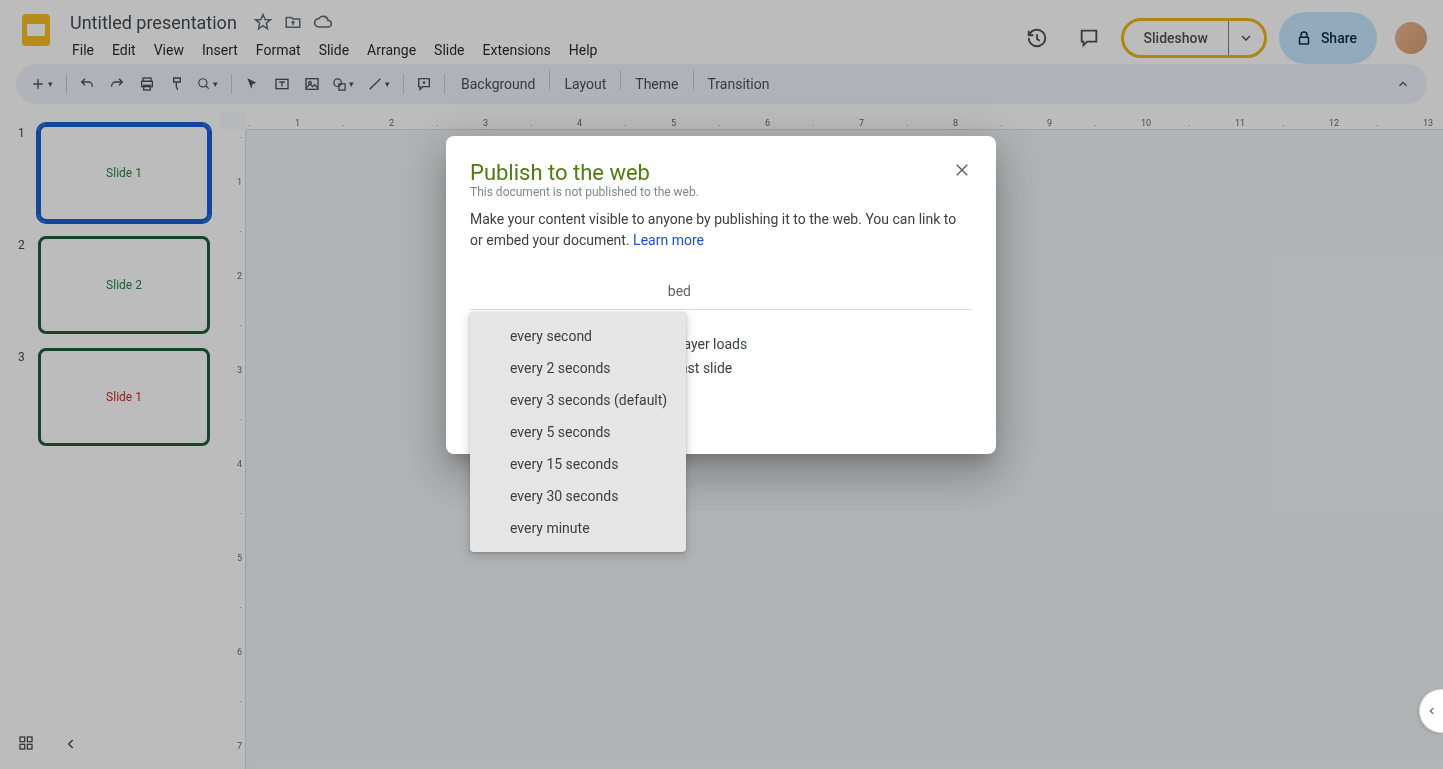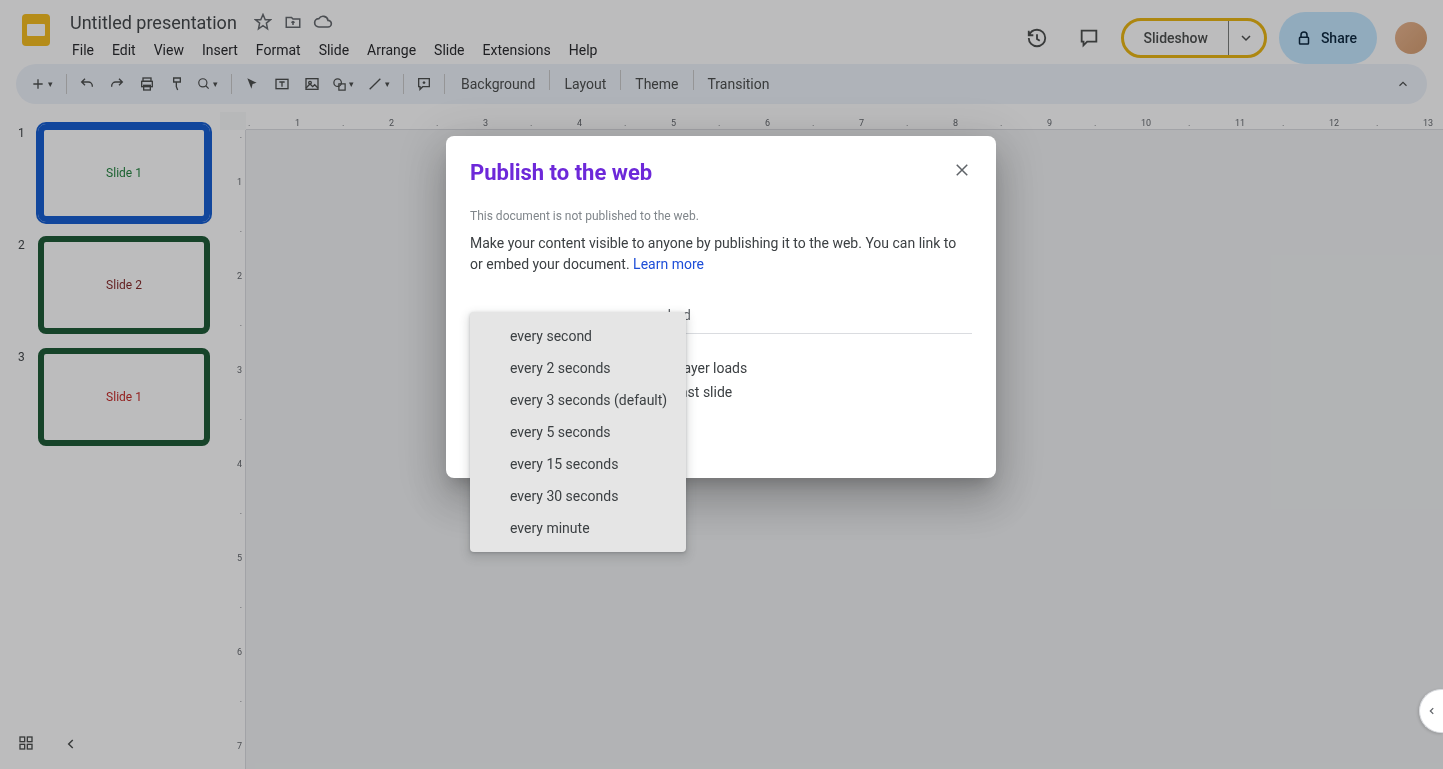--- a/index.html
+++ b/index.html
@@ -31,42 +31,42 @@
 .tb-sep { width: 1px; height: 20px; background: #c7c7c7; margin: 0 4px; }
 .tb-text-btn { padding: 0 10px; font-size: 14px; color: #444746; height: 28px; display: flex; align-items: center; border-radius: 4px; cursor: pointer; }
 .tb-spacer { flex: 1; }
 
 
 .workspace { display: flex; height: calc(769px - 64px - 48px); }
 .filmstrip { width: 220px; padding: 12px 8px 12px 18px; overflow-y: auto; }
 .filmstrip-footer { position: absolute; left: 18px; bottom: 14px; display: flex; gap: 30px; align-items: center; color: #444746; }
 .slide-entry { display: flex; align-items: flex-start; gap: 8px; margin-bottom: 14px; }
 .slide-num { font-size: 12px; color: #3c4043; width: 12px; padding-top: 2px; }
-.slide-thumb { width: 172px; height: 98px; background: #fff; border: 6px solid #14532d; border-radius: 8px; display: flex; align-items: center; justify-content: center; font-size: 12px; }
+.slide-thumb { width: 172px; height: 98px; background: #fff; border: 3px solid #14532d; border-radius: 8px; display: flex; align-items: center; justify-content: center; font-size: 12px; }
 .slide-thumb.selected { outline: 2px solid #0b57d0; outline-offset: 0; border-color: #0b57d0; }
 .slide-thumb .t1 { color: #1a7f37; }
-.slide-thumb .t2 { color: #7f1d1d; }
+.slide-thumb .t2 { color: #15803d; }
 .slide-thumb .t3 { color: #c5221f; }
 
 .canvas-area { flex: 1; position: relative; background: #f8f9fa; overflow: hidden; }
 .ruler-h { position: absolute; top: 0; left: 26px; right: 0; height: 18px; background: #fff; border-bottom: 1px solid #dadce0; display: flex; font-size: 9px; color: #5f6368; overflow: hidden; }
 .ruler-h .tick { width: 47px; position: relative; flex-shrink: 0; }
 .ruler-h .tick::after { content: attr(data-v); position: absolute; bottom: 1px; left: 2px; }
 .ruler-v { position: absolute; top: 18px; left: 0; bottom: 0; width: 26px; background: #fff; border-right: 1px solid #dadce0; display: flex; flex-direction: column; font-size: 9px; color: #5f6368; overflow: hidden; }
 .ruler-v .tick { height: 47px; position: relative; flex-shrink: 0; }
 .ruler-v .tick::after { content: attr(data-v); position: absolute; right: 3px; top: 0; }
 .canvas-bg { position: absolute; inset: 18px 0 0 26px; background: #f1f3f4; }
 
 
 .scrim { position: absolute; inset: 0; background: rgba(32,33,36,0.3); }
 
 
 .dialog { position: absolute; left: 446px; top: 136px; width: 550px; background: #fff; border-radius: 8px; box-shadow: 0 11px 15px -7px rgba(0,0,0,.2), 0 24px 38px 3px rgba(0,0,0,.14), 0 9px 46px 8px rgba(0,0,0,.12); padding: 24px 24px 24px 24px; }
 .dialog-close { position: absolute; top: 22px; right: 22px; color: #5f6368; cursor: pointer; width: 24px; height: 24px; display: flex; align-items: center; justify-content: center; }
-.dialog h1 { font-size: 22px; font-weight: 700; color: #6d28d9; margin-bottom: 24px; }
+.dialog h1 { font-size: 22px; font-weight: 400; color: #4d7c0f; }
 .dialog .sub { font-size: 12px; color: #80868b; margin-bottom: 10px; }
 .dialog .desc { font-size: 14px; color: #3c4043; line-height: 1.5; margin-bottom: 22px; }
 .dialog .desc a { color: #1d4ed8; text-decoration: none; }
 .dialog-tabs { display: flex; border-bottom: 1px solid #dadce0; margin-bottom: 0; position: relative; }
 .dialog-tab { padding: 10px 14px; font-size: 14px; color: #5f6368; cursor: pointer; }
 .dialog-body-hidden { padding-top: 18px; font-size: 14px; color: #3c4043; }
 .dialog-body-hidden .opt-line { margin: 8px 0 8px 210px; font-size: 14px; color: #3c4043; }
 .dialog-expand { margin-top: 38px; display: flex; align-items: center; gap: 8px; font-size: 14px; color: #3c4043; cursor: pointer; }
 .dialog-expand .caret { font-size: 10px; }
 

